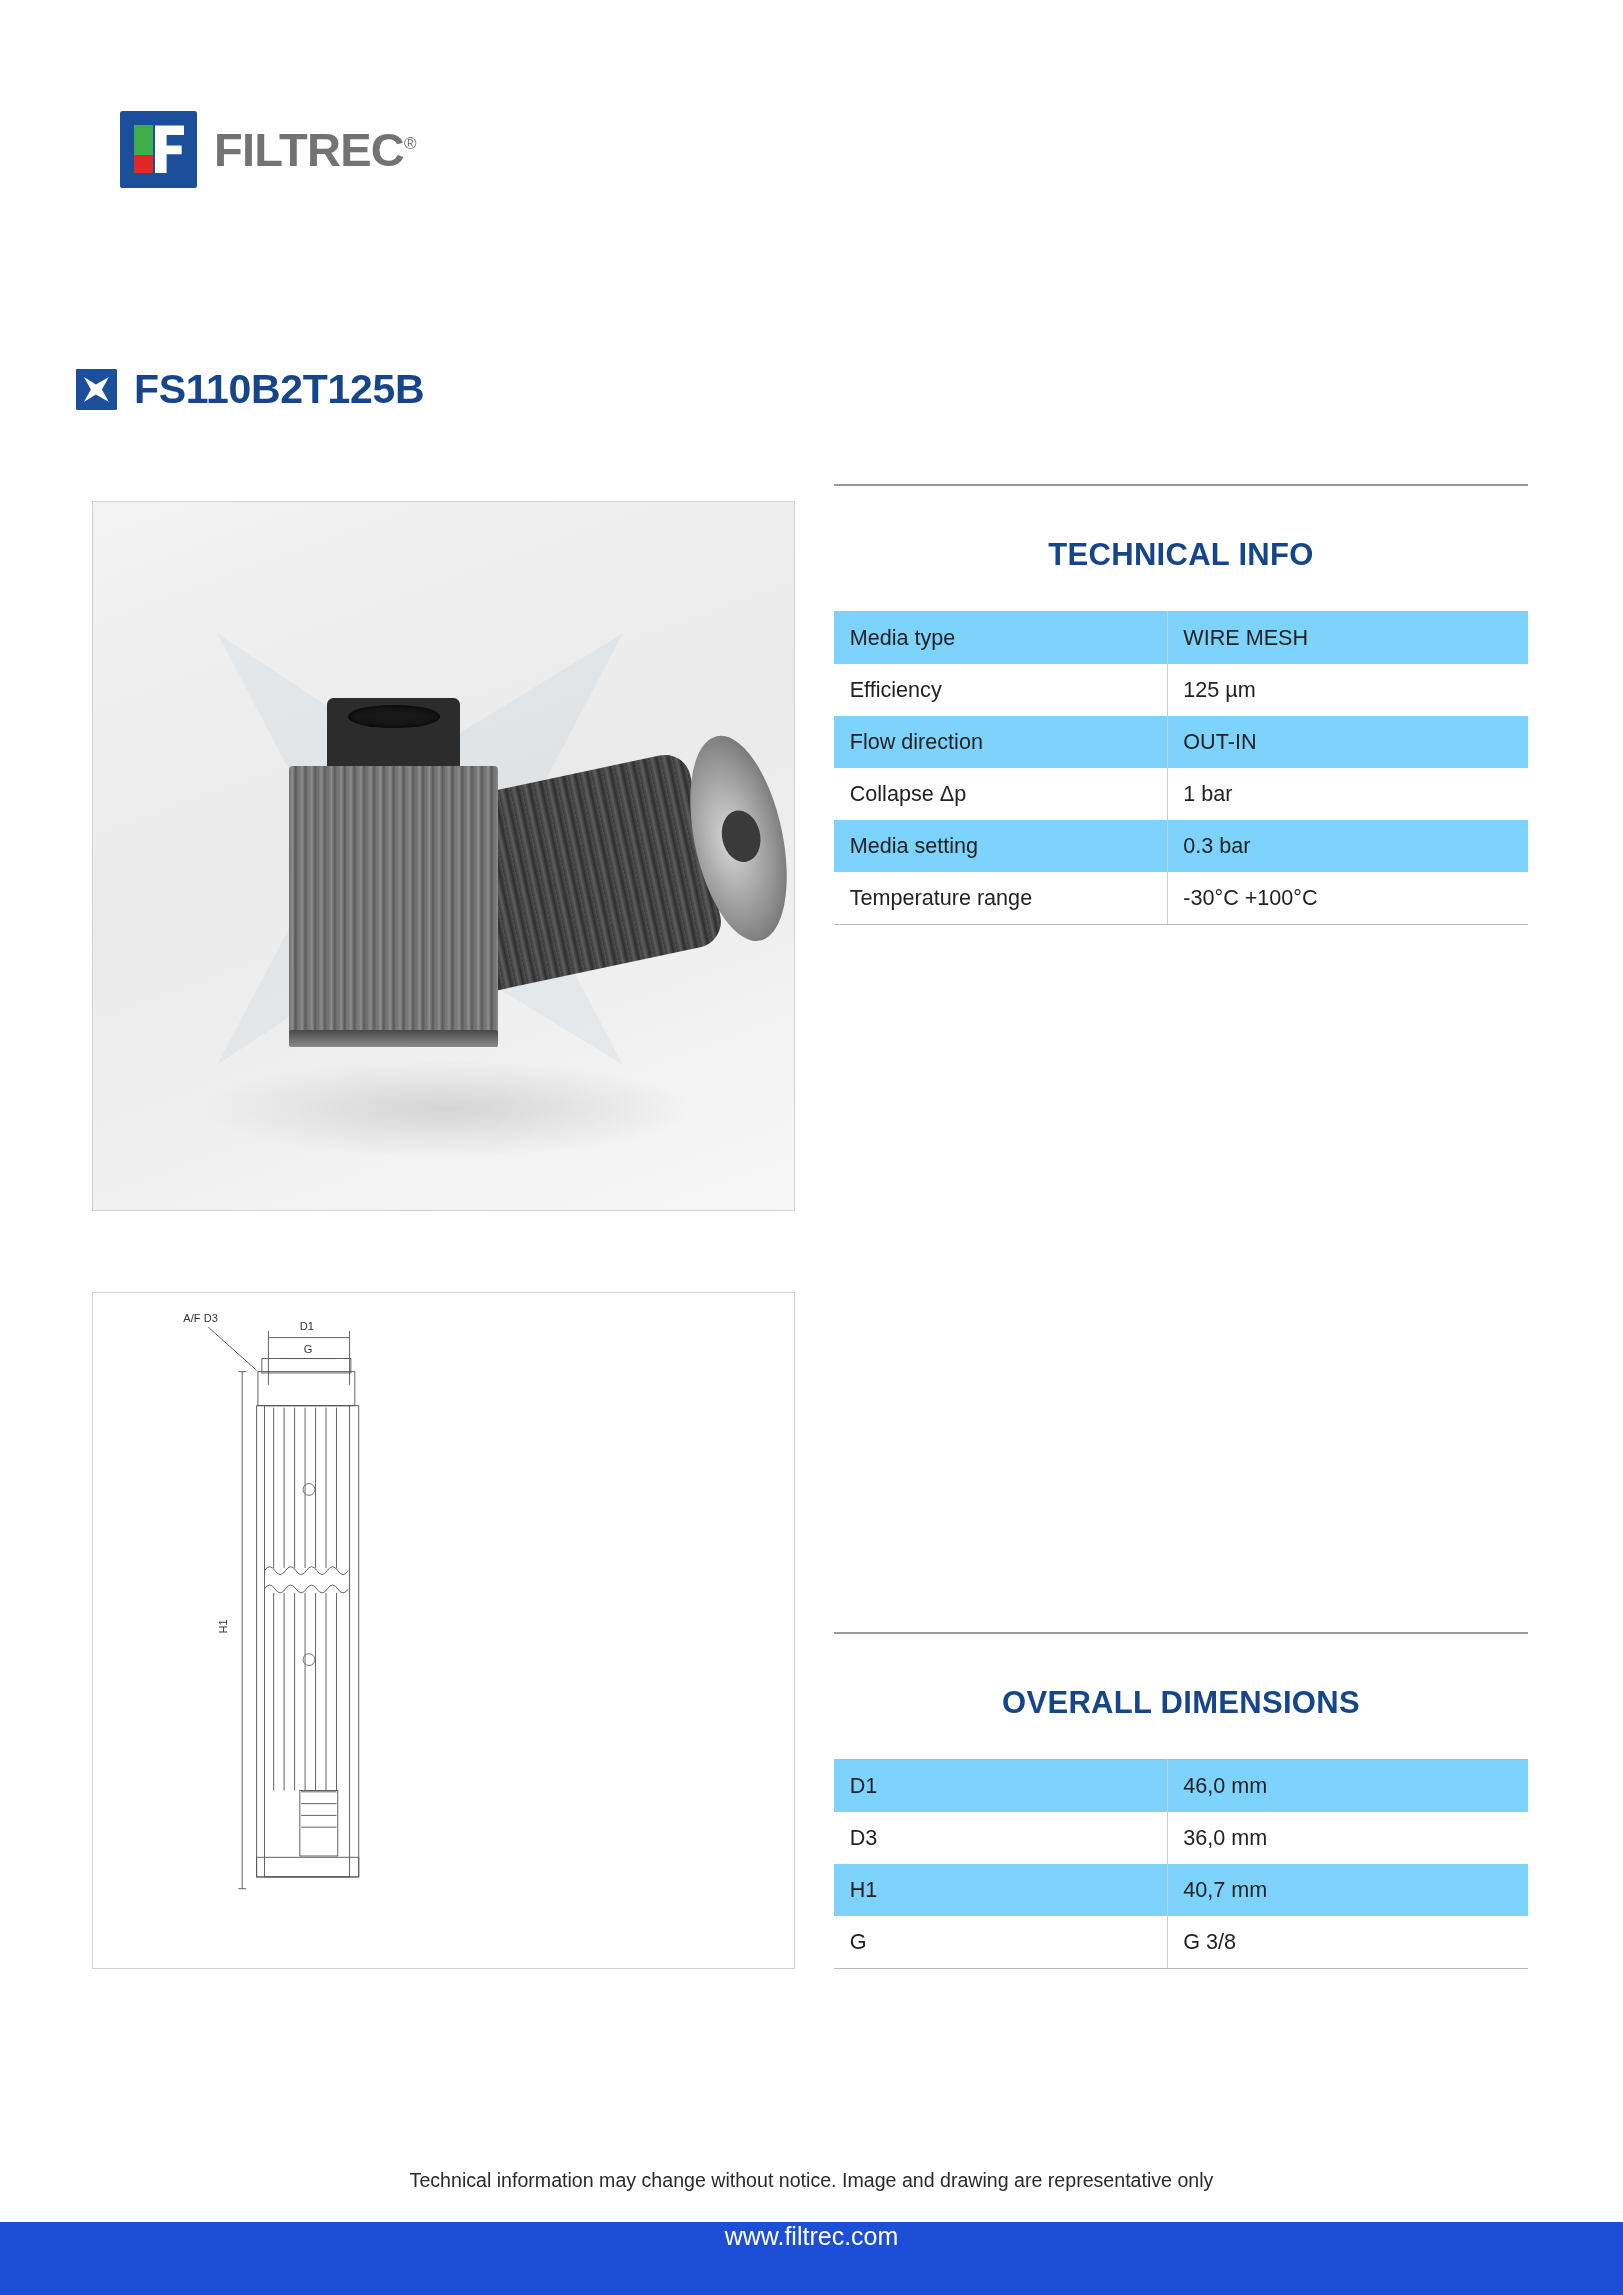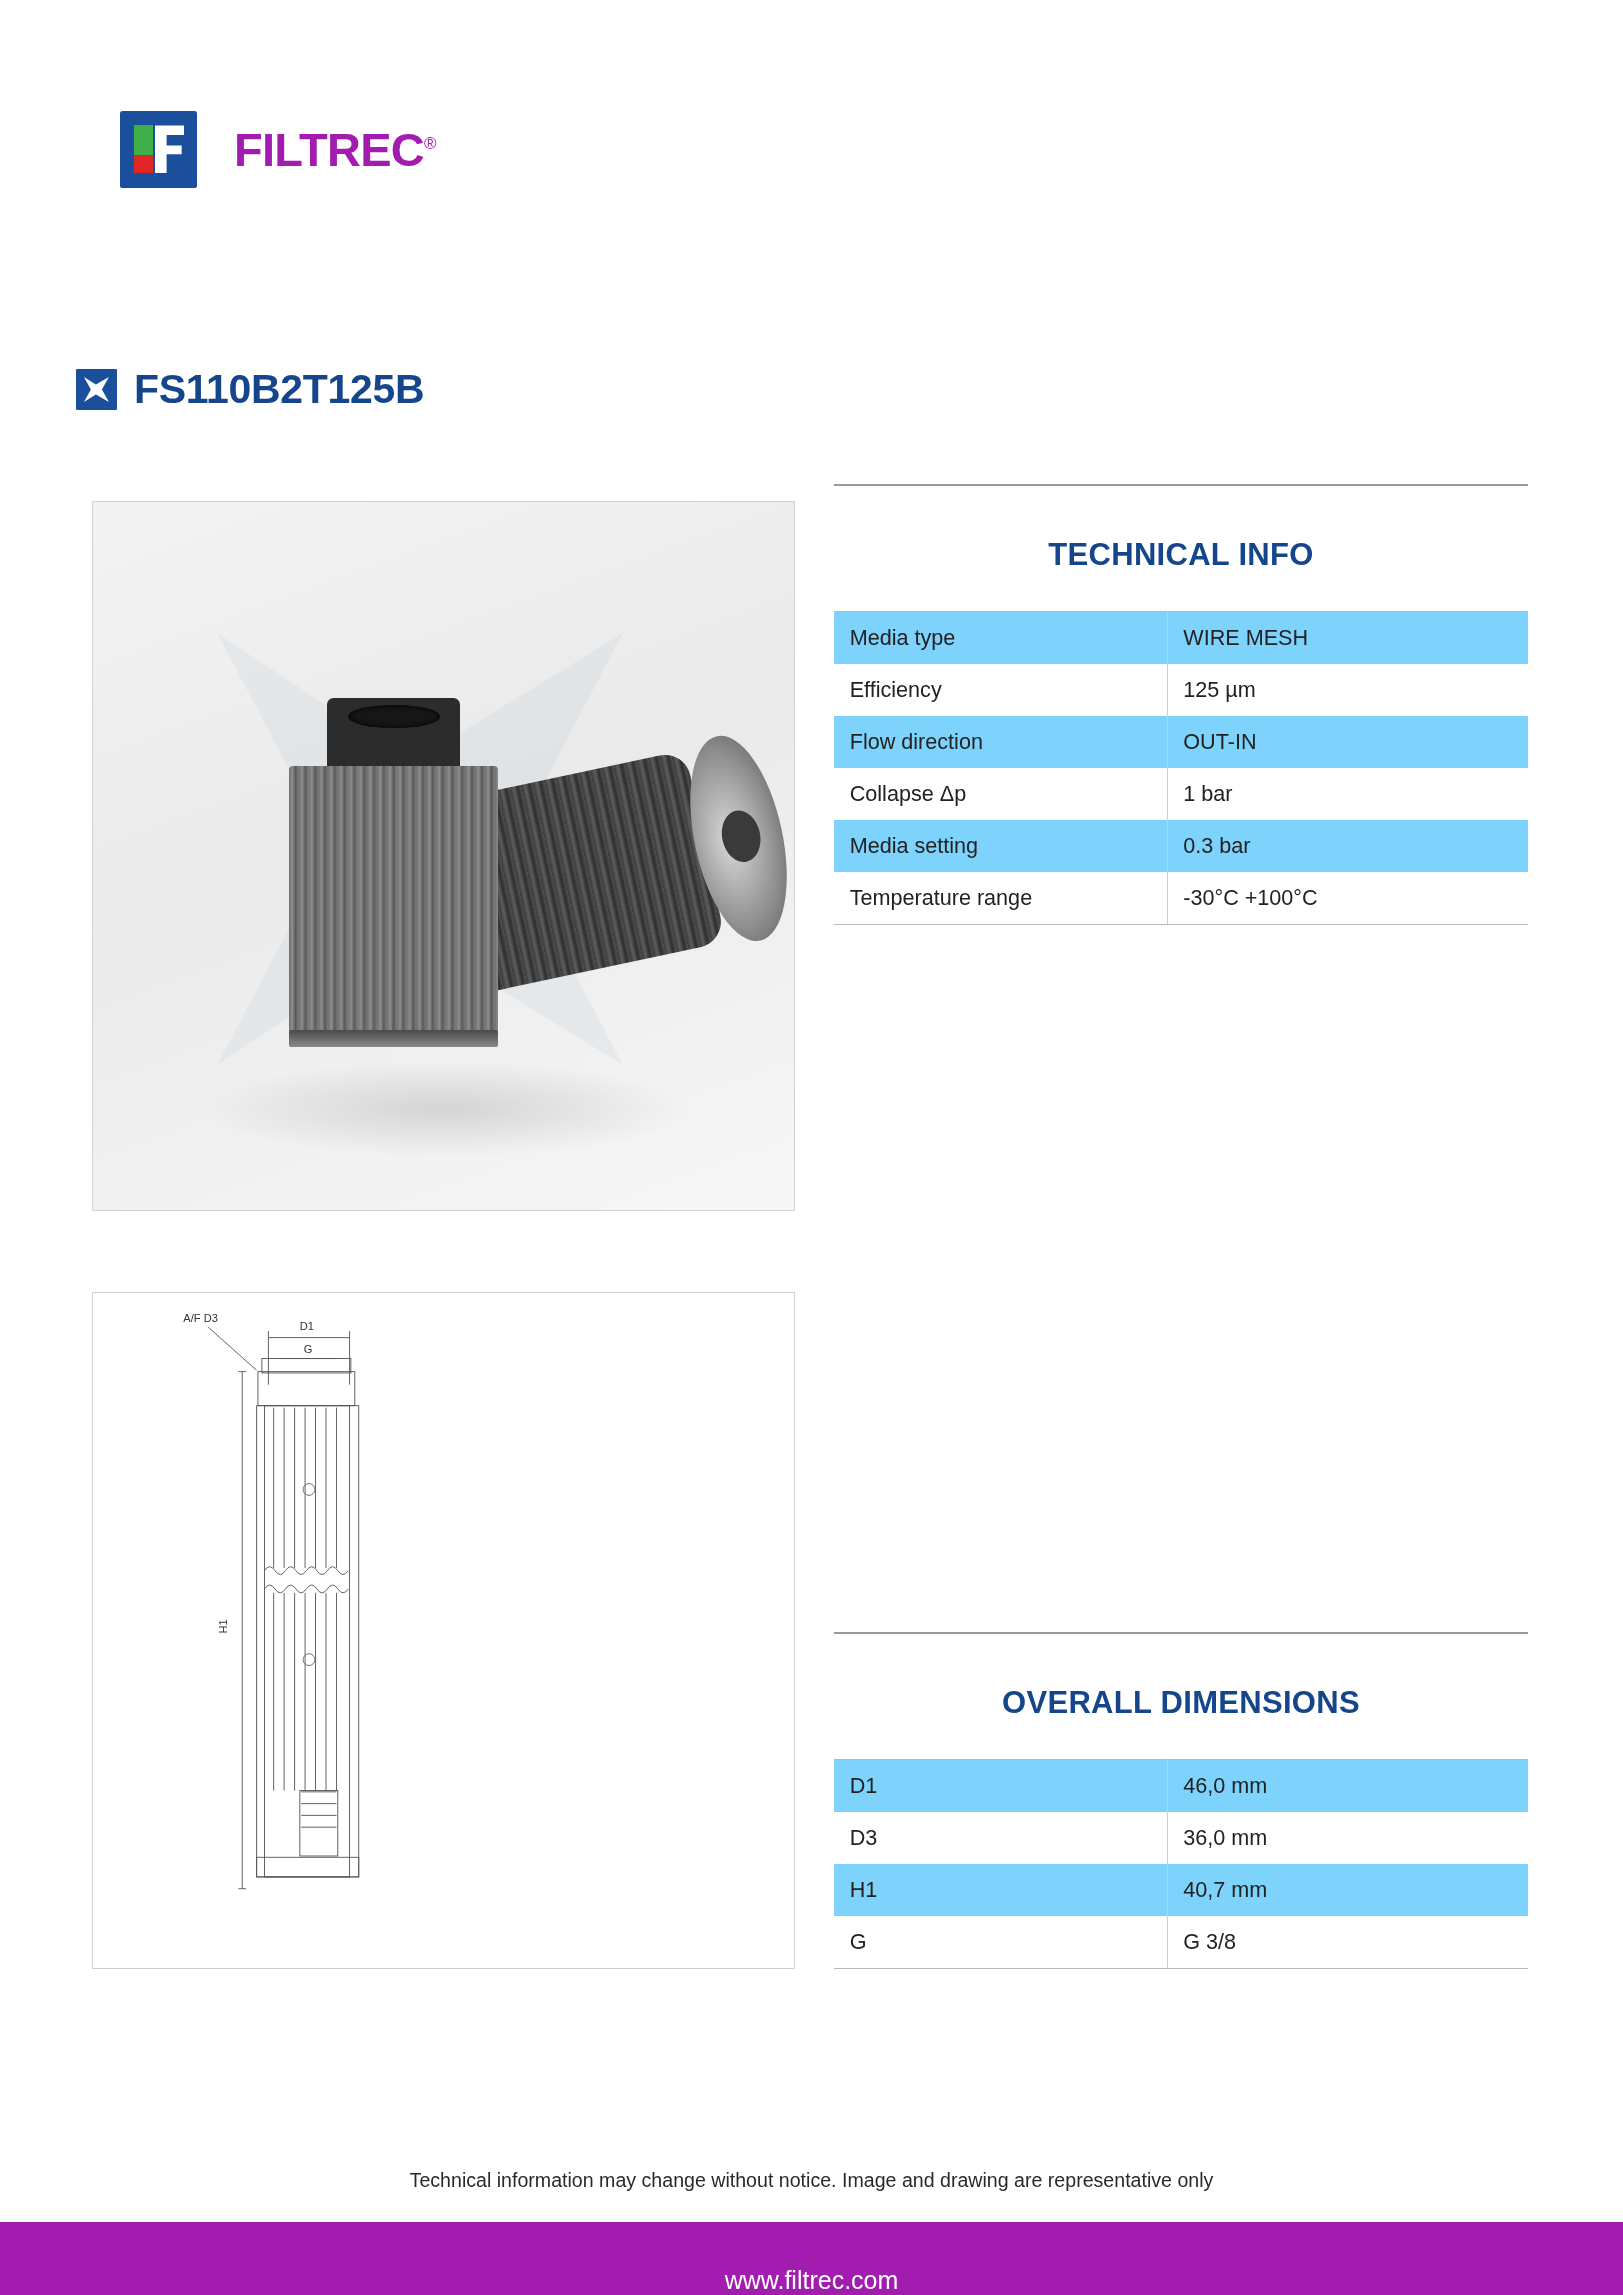--- a/index.html
+++ b/index.html
@@ -58,24 +58,23 @@
     left: 35px;
     top: 14.4px;
     width: 29px;
     height: 48px;
     background: #ffffff;
     clip-path: polygon(0 0, 100% 0, 100% 20%, 40% 20%, 40% 42%, 92% 42%, 92% 60%, 40% 60%, 40% 100%, 0 100%);
   }
   .logo-text {
     font-size: 47px;
     font-weight: bold;
-    color: #a21caf;
+    color: #737373;
     letter-spacing: -0.7px;
     position: relative;
-    margin-left: 20px;
   }
   .logo-text sup {
     font-size: 17px;
     vertical-align: super;
     font-weight: normal;
   }
 
   .cross-nav {
     position: absolute;
     right: 120px;
@@ -344,23 +343,23 @@
     text-align: center;
     font-size: 19.6px;
     color: #2a2a2a;
   }
   .footer-bar {
     position: absolute;
     left: 0;
     bottom: 0;
     width: 100%;
     height: 73px;
-    background: #a21caf;
+    background: #1d4ed8;
     display: flex;
-    align-items: flex-end;
+    align-items: flex-start;
     justify-content: center;
   }
   .footer-bar a, .footer-bar span {
     color: #ffffff;
     font-size: 25px;
     text-decoration: none;
   }
   .footer-accent {
     position: absolute;
     left: 0;

